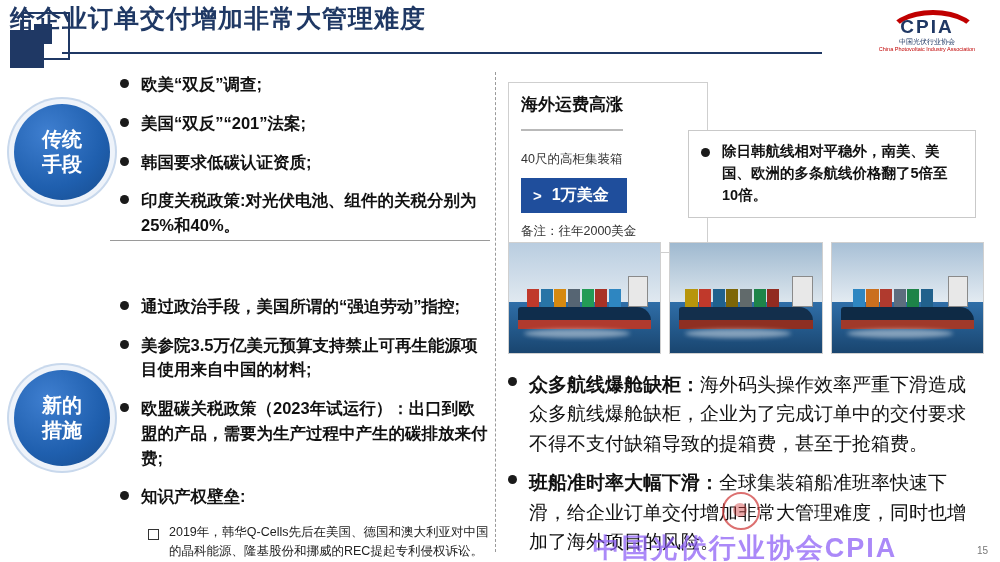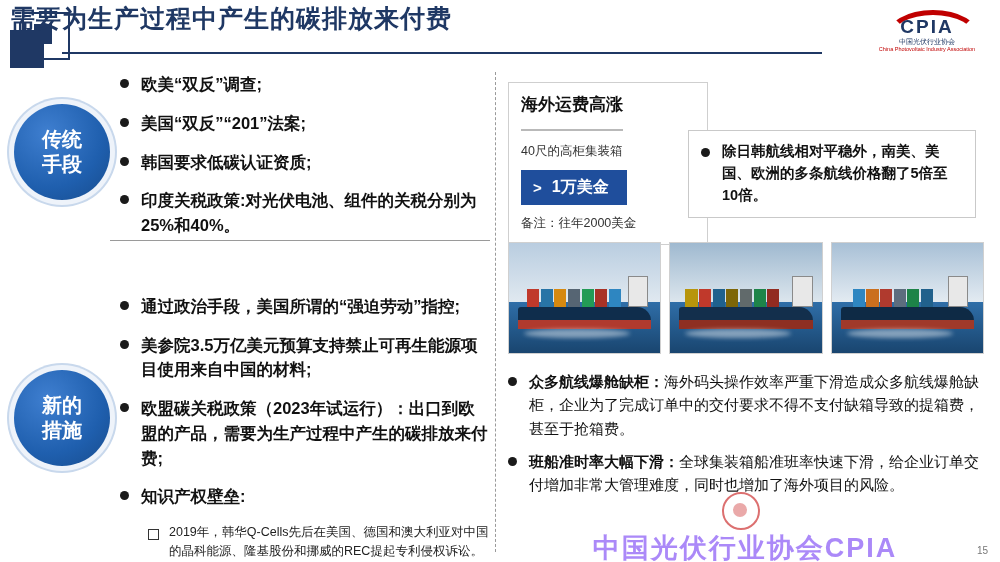--- a/index.html
+++ b/index.html
@@ -96,21 +96,21 @@
   
   .col-right{position:absolute;left:508px;top:82px;width:476px;}
   .panel{
     border:1px solid #cfcfcf;background:#fff;padding:10px 12px 12px 12px;
     box-sizing:border-box;
   }
   .panel-title{
     font-size:17px;font-weight:bold;color:#111;display:inline-block;
     border-bottom:2px solid #b9b9b9;padding-bottom:13px;
   }
-  .panel-sub{font-size:12.5px;color:#333;margin-top:12px;}
+  .panel-sub{font-size:12.5px;color:#333;margin-top:20px;}
   .price-chip{
     margin-top:10px;display:inline-flex;align-items:center;
     background:#1f4e9c;color:#fff;font-weight:bold;font-size:16px;
     padding:7px 18px 7px 12px;
   }
   .price-chip .gt{font-size:15px;margin-right:10px;}
   .panel-note{font-size:12.5px;color:#333;margin-top:10px;}
   .callout{
     position:absolute;left:180px;top:48px;width:288px;
     border:1px solid #c9c9c9;background:#fff;padding:10px 12px;
@@ -123,21 +123,21 @@
   .sea{position:absolute;left:0;bottom:0;width:100%;height:46%;background:linear-gradient(#2f6ea8,#19456f);}
   .sky{position:absolute;left:0;top:0;width:100%;height:56%;background:linear-gradient(#b9cde0,#e2eaf1);}
   .hull{position:absolute;bottom:22%;left:6%;width:88%;height:20%;background:#0f2d4c;border-radius:3px 14px 4px 4px;}
   .hull2{position:absolute;bottom:22%;left:6%;width:88%;height:8%;background:#b03a2e;}
   .cont{position:absolute;bottom:42%;width:8%;height:16%;}
   .tower{position:absolute;bottom:42%;right:8%;width:12%;height:26%;background:#e8e8e8;border:1px solid #8a8a8a;}
   .wake{position:absolute;bottom:14%;left:10%;width:70%;height:8%;background:rgba(255,255,255,.45);border-radius:50%;filter:blur(2px);}
   
   .rb{position:absolute;left:0;top:288px;width:476px;}
   .rb .bullet-row{margin-bottom:10px;}
-  .rb .btxt{font-size:15px;font-weight:normal;line-height:1.55;}
+  .rb .btxt{font-size:19px;font-weight:normal;line-height:1.55;}
   .rb .btxt b{font-weight:bold;}
   
   .watermark{
     position:absolute;left:505px;top:492px;width:480px;height:46px;
     display:flex;align-items:center;
     color:#8b5cf6;font-size:27px;font-weight:bold;opacity:.72;
     letter-spacing:2px;
     flex-direction:column;
   }
   .wm-circle{
@@ -154,21 +154,21 @@
 </style>
 </head>
 <body>
 
 <div class="header">
   <div class="hdr-square-outer">
     <div class="hdr-square-inner2"></div>
   </div>
   <div class="hdr-square-inner"></div>
   <div class="title-bar"></div>
-  <div class="title-text">需要为生产过程中产生的碳排放来付费</div>
+  <div class="title-text">给企业订单交付增加非常大管理难度</div>
 
   <div class="logo">
     <div class="logo-arc"></div>
     <div class="logo-text">CPIA</div>
     <div class="logo-sub">中国光伏行业协会</div>
     <div class="logo-sub2">China Photovoltaic Industry Association</div>
   </div>
 </div>
 
 <div class="badge" id="badge1">

